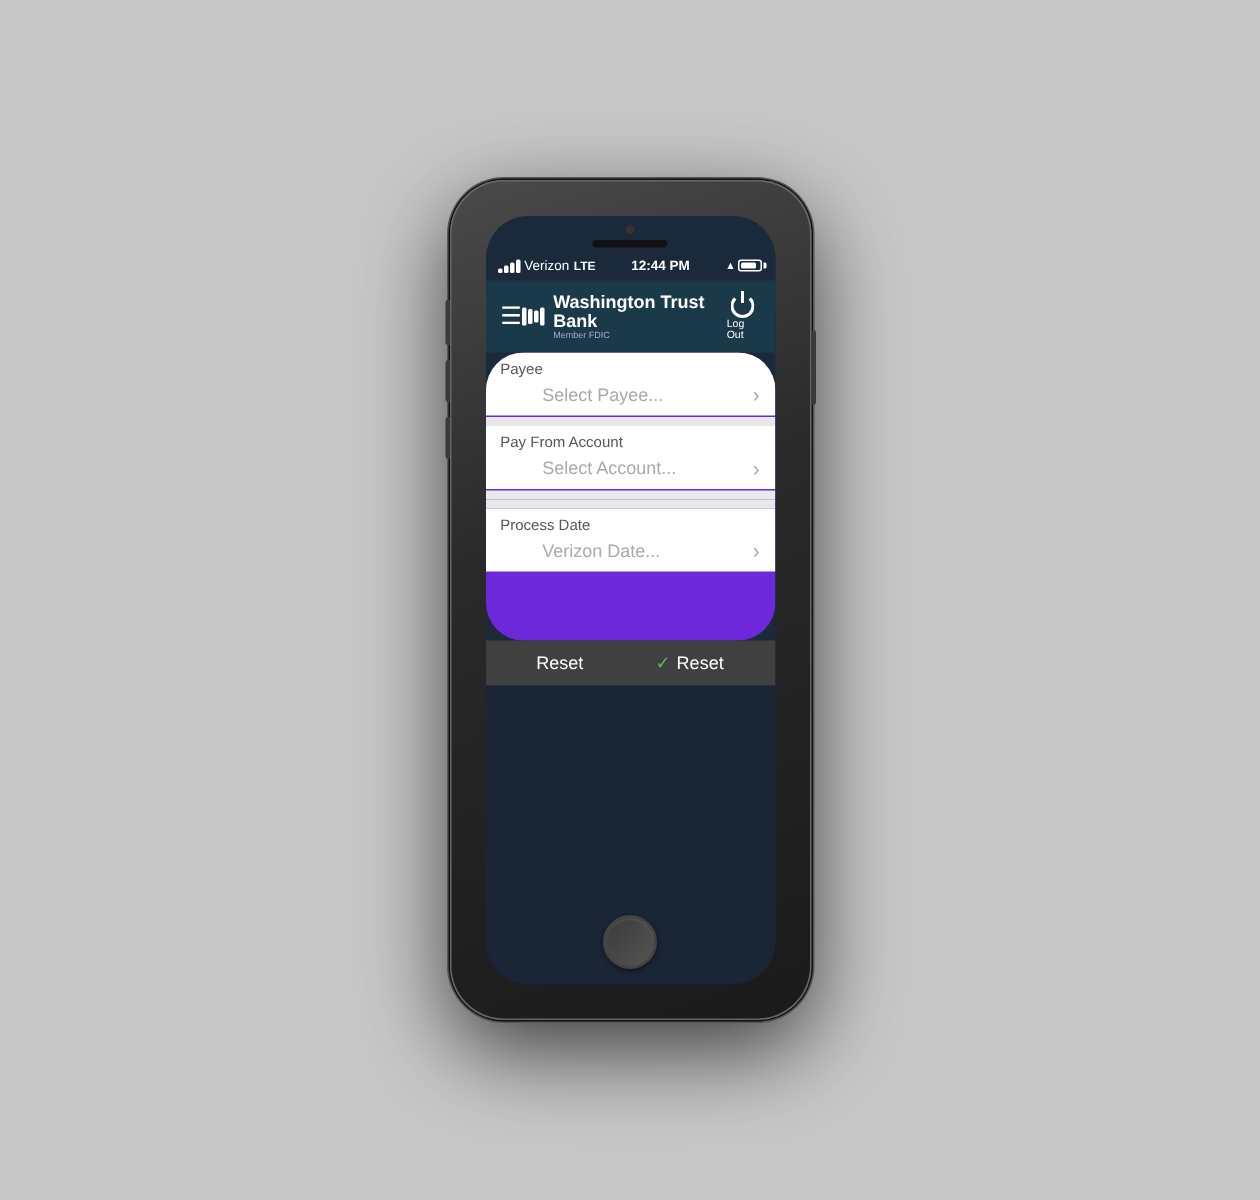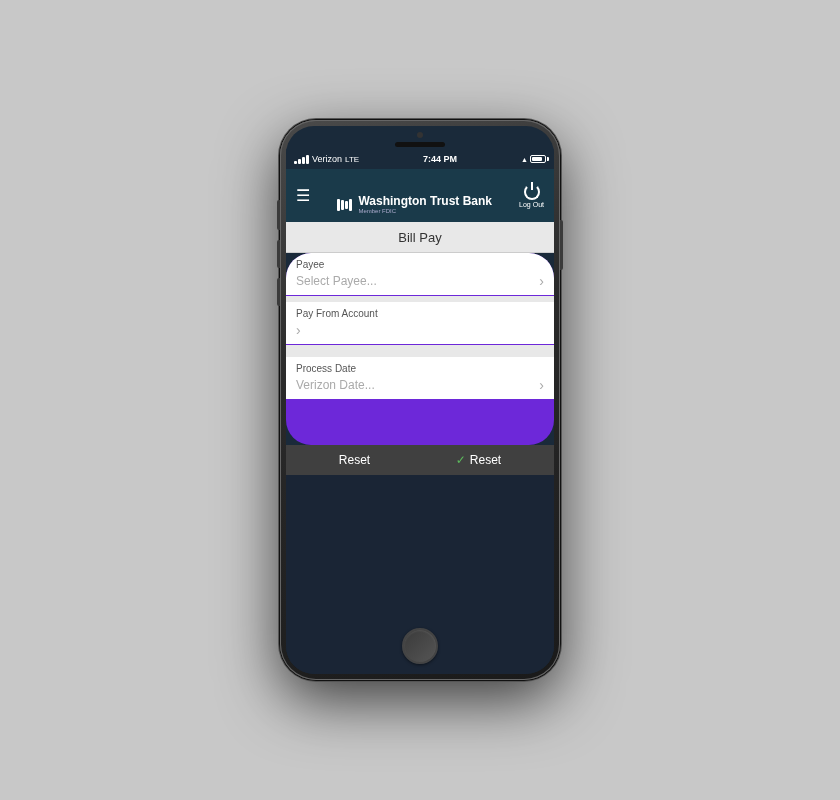--- a/index.html
+++ b/index.html
@@ -8,25 +8,25 @@
       width: 840px;
       height: 800px;
       background: #c8c8c8;
       display: flex;
       align-items: center;
       justify-content: center;
       font-family: -apple-system, 'Helvetica Neue', Arial, sans-serif;
     }
 
     .phone-outer {
-      width: 280px;
+      width: 241px;
       height: 560px;
       background: linear-gradient(160deg, #4a4a4a 0%, #2a2a2a 40%, #1a1a1a 100%);
       border-radius: 36px;
-      padding: 6px;
+      padding: 24px;
       box-shadow:
         0 0 0 1px #111,
         0 0 0 2px #555,
         0 20px 60px rgba(0,0,0,0.7),
         inset 0 0 0 1px #666;
       position: relative;
       display: flex;
       flex-direction: column;
       align-items: center;
     }
@@ -153,21 +153,21 @@
       background: #fff;
       border-radius: 1px;
     }
     .wifi-icon {
       font-size: 7px;
       color: #fff;
     }
     .lte-text {
       font-size: 8px;
       color: #fff;
-      font-weight: normal;
+      font-weight: bold;
     }
 
     
     .speaker {
       width: 50px;
       height: 5px;
       background: #111;
       border-radius: 3px;
       margin: 2px auto;
       flex-shrink: 0;
@@ -186,21 +186,20 @@
     .hamburger-icon {
       color: #fff;
       font-size: 16px;
       cursor: pointer;
     }
 
     .header-brand {
       display: flex;
       align-items: center;
       gap: 6px;
-      margin-top: 18px;
     }
 
     .bank-logo-icon {
       display: flex;
       align-items: center;
       gap: 1px;
     }
     .bank-logo-icon span {
       display: inline-block;
       width: 3px;
@@ -292,20 +291,21 @@
       font-size: 10px;
       color: #555;
       margin-bottom: 3px;
       font-weight: 500;
     }
 
     .field-row {
       display: flex;
       align-items: center;
       justify-content: space-between;
+      margin-left: 28px;
     }
 
     .field-placeholder {
       font-size: 12px;
       color: #aaa;
       flex: 1;
     }
 
     .chevron-right {
       color: #aaa;
@@ -414,21 +414,21 @@
       <div class="status-left">
         <div class="signal-dots">
           <span class="signal-dot" style="height:3px;"></span>
           <span class="signal-dot" style="height:5px;"></span>
           <span class="signal-dot" style="height:7px;"></span>
           <span class="signal-dot" style="height:9px;"></span>
         </div>
         <span class="status-carrier">Verizon</span>
         <span class="lte-text">LTE</span>
       </div>
-      <div class="status-center">7:44 PM</div>
+      <div class="status-center">12:44 PM</div>
       <div class="status-right">
         <span class="wifi-icon">▲</span>
         <div class="battery">
           <div class="battery-fill"></div>
         </div>
       </div>
     </div>
 
     <div class="app-header">
       <span class="hamburger-icon">☰</span>
@@ -443,39 +443,37 @@
           <span class="brand-name">Washington Trust Bank</span>
           <span class="brand-sub">Member FDIC</span>
         </div>
       </div>
       <div class="logout-btn">
         <div class="power-icon"></div>
         <span class="logout-text">Log Out</span>
       </div>
     </div>
 
-    <div class="page-title-bar">
-      <span>Bill Pay</span>
-    </div>
 
     <div class="form-area">
 
       <div class="form-section">
         <div class="field-label">Payee</div>
         <div class="field-row">
           <span class="field-placeholder">Select Payee...</span>
           <span class="chevron-right">›</span>
         </div>
       </div>
 
       <div class="form-section-divider"></div>
 
       <div class="form-section">
         <div class="field-label">Pay From Account</div>
         <div class="field-row">
+          <span class="field-placeholder">Select Account...</span>
           <span class="chevron-right">›</span>
         </div>
       </div>
 
       <div class="form-section-divider"></div>
 
 
       <div class="form-section-divider"></div>
 
       <div class="form-section">

